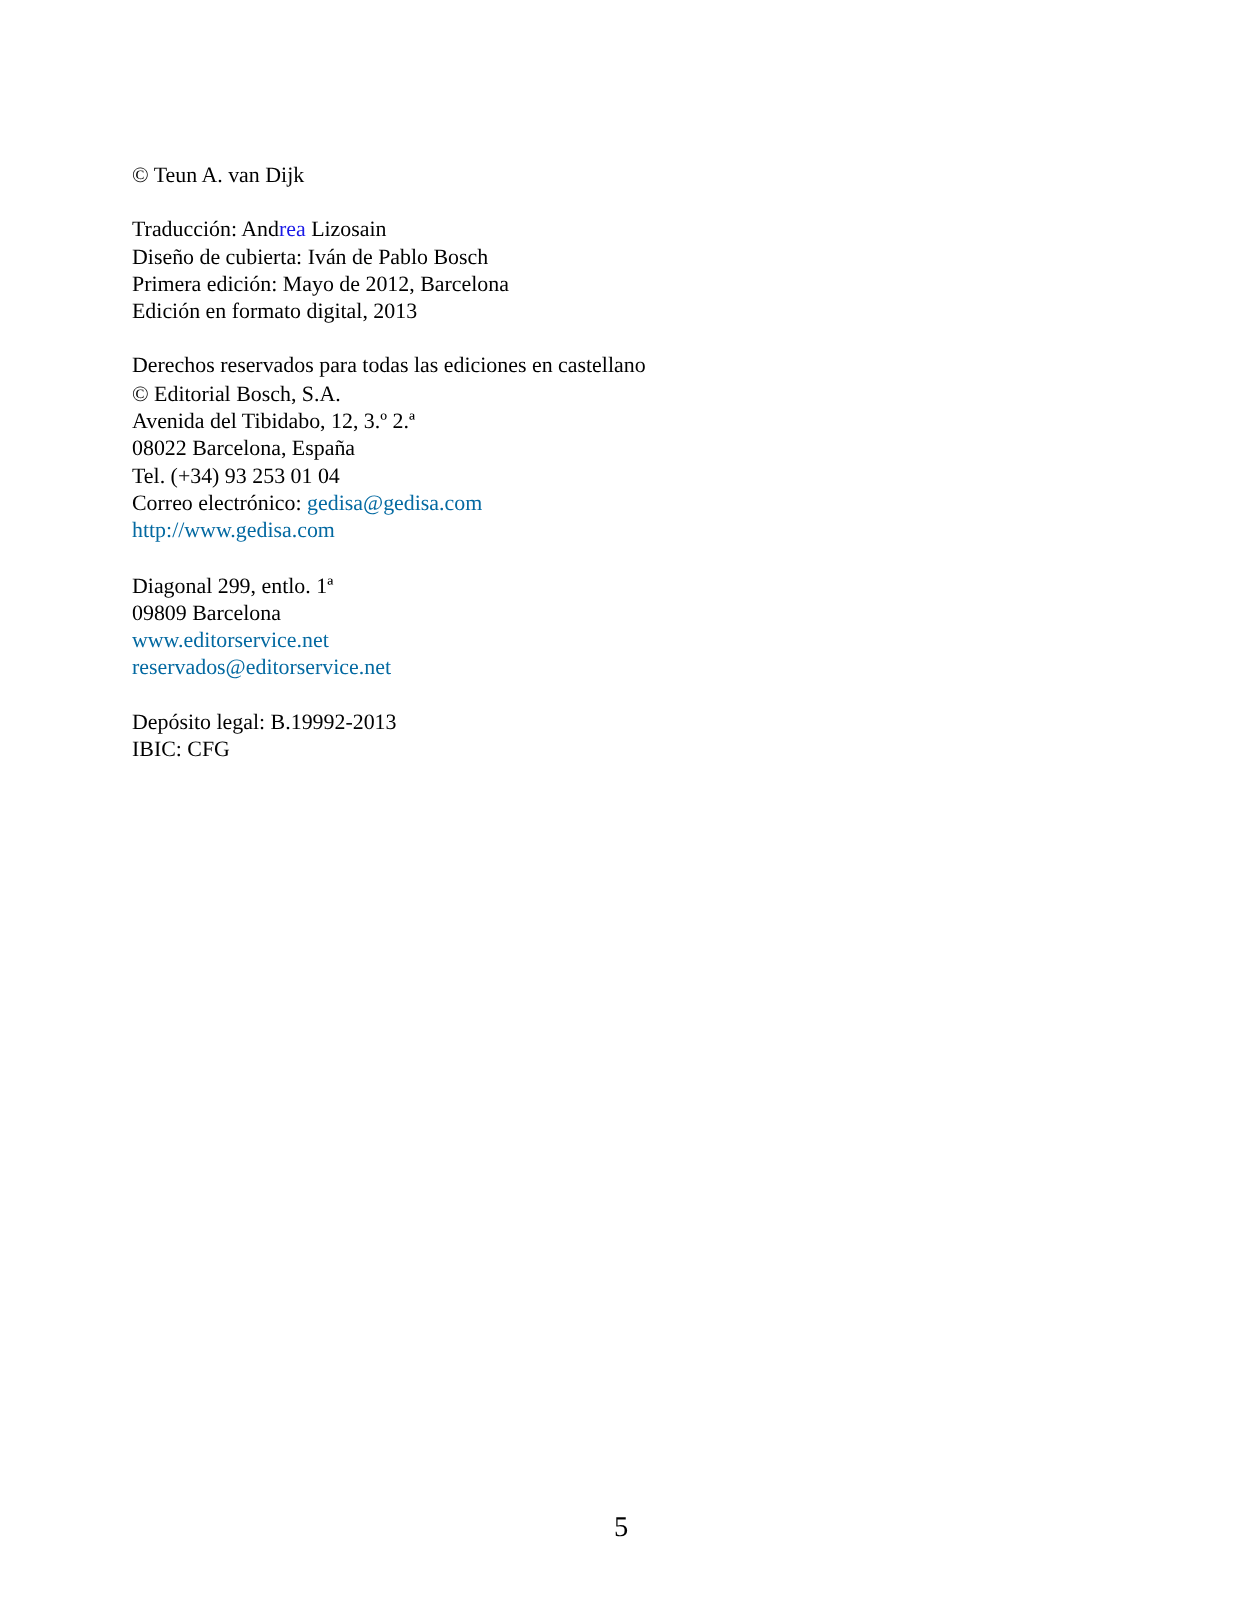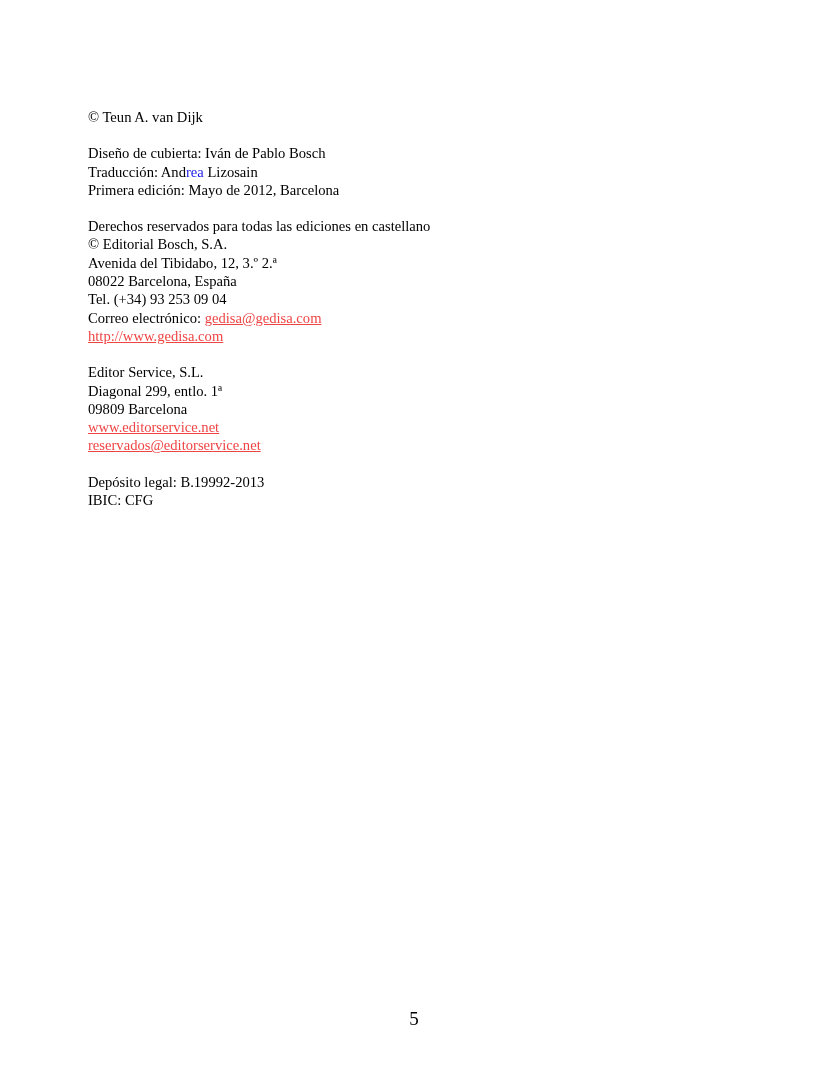--- a/index.html
+++ b/index.html
@@ -26,22 +26,21 @@
   }
   .block {
     margin-bottom: 18px;
   }
   .line {
     font-size: 14.6px;
     line-height: 18.3px;
     white-space: pre;
   }
   .link {
-    color: #ef4444;
-    text-decoration: underline;
+    color: #0369a1;
   }
   .accent {
     color: #1a1ae6;
   }
   .page-number {
     position: absolute;
     left: 0;
     right: 0;
     top: 1008px;
     text-align: center;
@@ -52,37 +51,37 @@
 <body>
 
 <div class="page">
   <div class="content">
 
     <div class="block">
       <div class="line">© Teun A. van Dijk</div>
     </div>
 
     <div class="block">
+      <div class="line"><span>Traducción: And</span><span class="accent">rea</span><span> Lizosain</span></div>
       <div class="line">Diseño de cubierta: Iván de Pablo Bosch</div>
-      <div class="line"><span>Traducción: And</span><span class="accent">rea</span><span> Lizosain</span></div>
       <div class="line">Primera edición: Mayo de 2012, Barcelona</div>
+      <div class="line">Edición en formato digital, 2013</div>
     </div>
 
     <div class="block">
       <div class="line">Derechos reservados para todas las ediciones en castellano</div>
       <div class="line">© Editorial Bosch, S.A.</div>
       <div class="line">Avenida del Tibidabo, 12, 3.º 2.ª</div>
       <div class="line">08022 Barcelona, España</div>
-      <div class="line">Tel. (+34) 93 253 09 04</div>
+      <div class="line">Tel. (+34) 93 253 01 04</div>
       <div class="line"><span>Correo electrónico: </span><span class="link">gedisa@gedisa.com</span></div>
       <div class="line"><span class="link">http://www.gedisa.com</span></div>
     </div>
 
     <div class="block">
-      <div class="line">Editor Service, S.L.</div>
       <div class="line">Diagonal 299, entlo. 1ª</div>
       <div class="line">09809 Barcelona</div>
       <div class="line"><span class="link">www.editorservice.net</span></div>
       <div class="line"><span class="link">reservados@editorservice.net</span></div>
     </div>
 
     <div class="block">
       <div class="line">Depósito legal: B.19992-2013</div>
       <div class="line">IBIC: CFG</div>
     </div>

